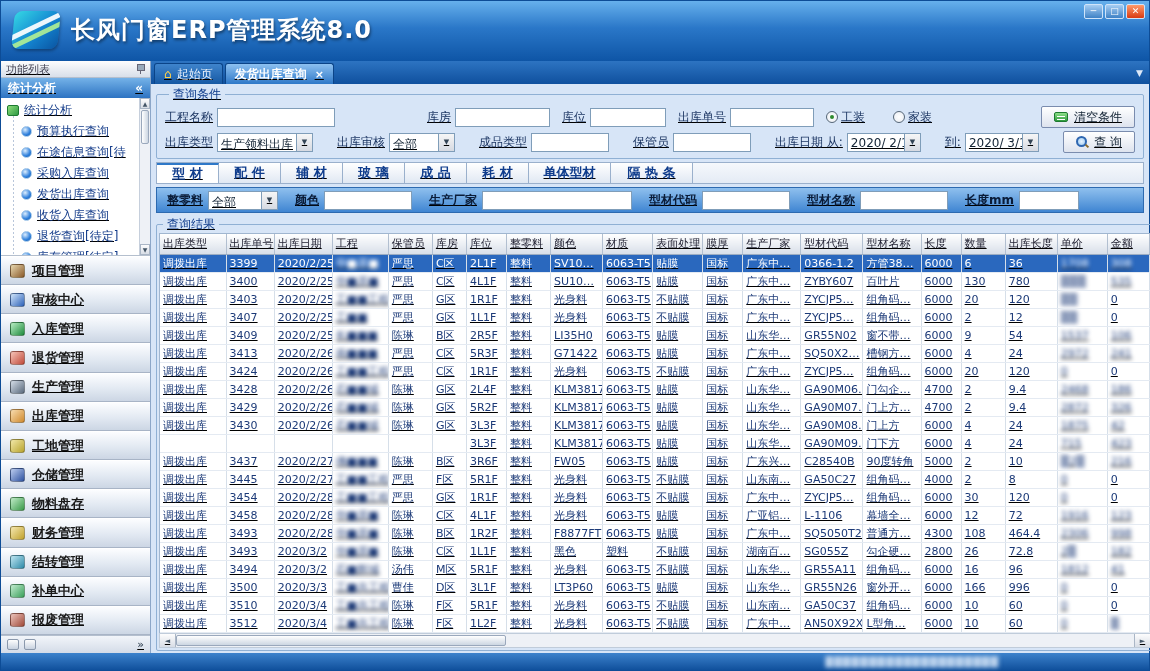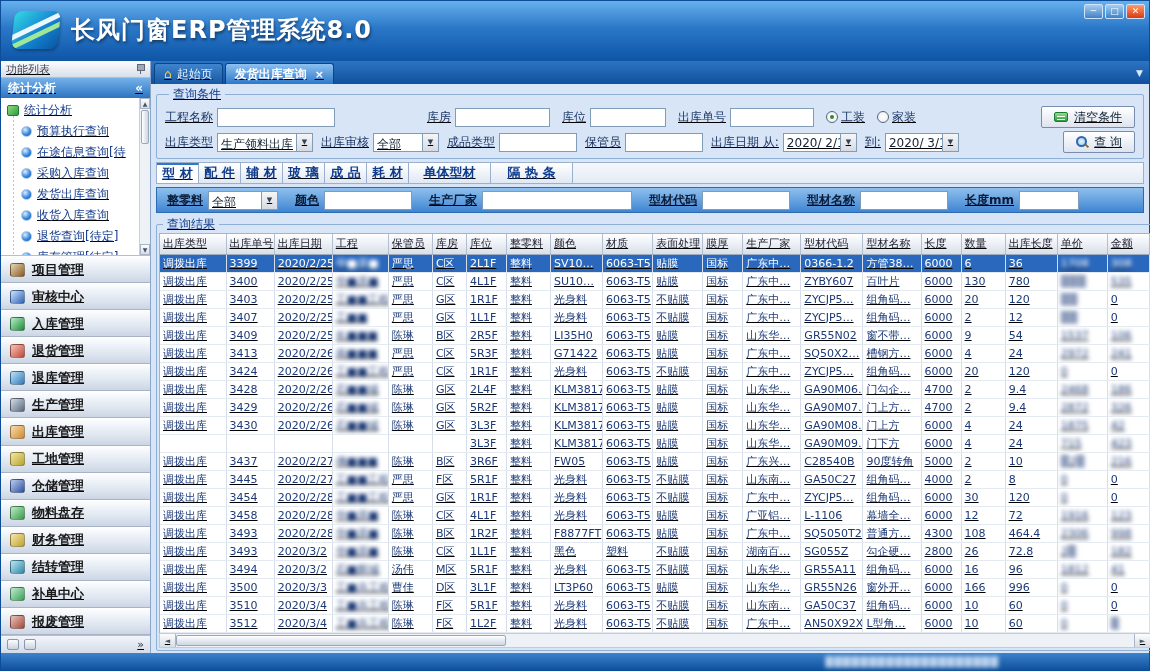--- a/index.html
+++ b/index.html
@@ -72,26 +72,26 @@
 .combo .cbtn{width:16px;flex:none;border-left:1px solid #7f9db9;background:linear-gradient(#f6f6f6,#d6dae2);display:flex;align-items:center;justify-content:center;}
 .combo .cbtn::after{content:"▼";font-size:7px;color:#345;}
 .radio{width:12px;height:12px;flex:none;border:1px solid #567;border-radius:50%;background:radial-gradient(#fff,#e8ecf2);position:relative;margin-right:3px;}
 .radio.checked::after{content:"";position:absolute;left:3px;top:3px;width:4px;height:4px;border-radius:50%;background:#2f8a2f;}
 .xbtn{display:flex;align-items:center;gap:6px;height:22px;padding:0 12px;border:1px solid #7a8cae;border-radius:2px;background:linear-gradient(#ffffff,#dde3ee);font-size:12px;color:#123;font-family:inherit;}
 .ic-clear{width:14px;height:10px;border-radius:2px;background:linear-gradient(#8ee08a,#2e9a3c);border:1px solid #1d7a30;position:relative;}
 .ic-clear::after{content:"";position:absolute;left:2px;top:3px;right:2px;height:1px;background:#fff;box-shadow:0 3px 0 #fff;}
 .ic-search{width:12px;height:12px;position:relative;}
 .ic-search::before{content:"";position:absolute;left:0;top:0;width:7px;height:7px;border:2px solid #2e66b0;border-radius:50%;background:radial-gradient(#e8f4ff,#9ac8f0);}
 .ic-search::after{content:"";position:absolute;left:9px;top:9px;width:4px;height:2px;background:#8a6a2a;transform:rotate(45deg);}
-.sp-l{margin-left:92px;}.sp-m{margin-left:12px;}.sp-s{margin-left:8px;}.sp-a{margin-left:auto;text-align:center;}
+.sp-l{margin-left:92px;}.sp-m{margin-left:12px;}.sp-s{margin-left:24px;}.sp-a{margin-left:auto;text-align:center;}
 .w118{width:118px;}.w95{width:95px;}.w76{width:76px;}.w84{width:84px;}.w96{width:96px;}
 .w66{width:66px;}.w78{width:78px;}.w74{width:74px;}.w70{width:70px;}.w88{width:88px;}.w150{width:150px;}.w60{width:60px;}
 
 .mat-tabs{flex:none;height:22px;display:flex;background:#edf2f9;border:1px solid #9ab0cc;}
-.mtab{width:42px;flex:none;display:flex;align-items:center;justify-content:center;font-weight:bold;font-size:13px;color:#0f3c8c;border-right:1px solid #9ab0cc;background:linear-gradient(#ffffff,#e0e8f3);white-space:nowrap;}
+.mtab{width:62px;flex:none;display:flex;align-items:center;justify-content:center;font-weight:bold;font-size:13px;color:#0f3c8c;border-right:1px solid #9ab0cc;background:linear-gradient(#ffffff,#e0e8f3);white-space:nowrap;}
 .mtab.wide{width:82px;}
 .mtab.active{background:#fff;border-top:2px solid #2e78c8;}
 .mat-fill{flex:1;background:linear-gradient(#f5f8fc,#e4ebf5);}
 
 .filter-band{flex:none;height:26px;display:flex;align-items:center;gap:5px;padding:0 10px;background:linear-gradient(#8fc0ee,#3f85d2);border:1px solid #2d6ab0;color:#0a1c38;font-weight:bold;font-size:12px;white-space:nowrap;}
 .filter-band .ti,.filter-band .combo .cval{font-weight:normal;}
 
 .rbox{flex:1;display:flex;flex-direction:column;min-height:0;padding:0 2px 2px;margin-bottom:2px;}
 .grid-clip{flex:1;min-height:0;overflow:hidden;background:#fff;border:1px solid #a0b6d0;border-bottom:none;}
 table{border-collapse:collapse;table-layout:fixed;width:990px;font-size:11px;}
@@ -188,24 +188,20 @@
             <span class="mi" style="background: linear-gradient(135deg, rgb(207, 228, 250), rgb(46, 98, 184));"></span>
             <span>审核中心</span>
           </div>
           <div class="menu-item">
             <span class="mi" style="background: linear-gradient(135deg, rgb(184, 238, 196), rgb(30, 138, 60));"></span>
             <span>入库管理</span>
           </div>
           <div class="menu-item">
             <span class="mi" style="background: linear-gradient(135deg, rgb(246, 196, 184), rgb(192, 74, 58));"></span>
             <span>退货管理</span>
-          </div>
-          <div class="menu-item">
-            <span class="mi" style="background: linear-gradient(135deg, rgb(191, 226, 246), rgb(46, 122, 184));"></span>
-            <span>退库管理</span>
           </div>
           <div class="menu-item">
             <span class="mi" style="background: linear-gradient(135deg, rgb(212, 221, 232), rgb(90, 106, 124));"></span>
             <span>生产管理</span>
           </div>
           <div class="menu-item">
             <span class="mi" style="background: linear-gradient(135deg, rgb(248, 221, 176), rgb(208, 138, 46));"></span>
             <span>出库管理</span>
           </div>
           <div class="menu-item">

